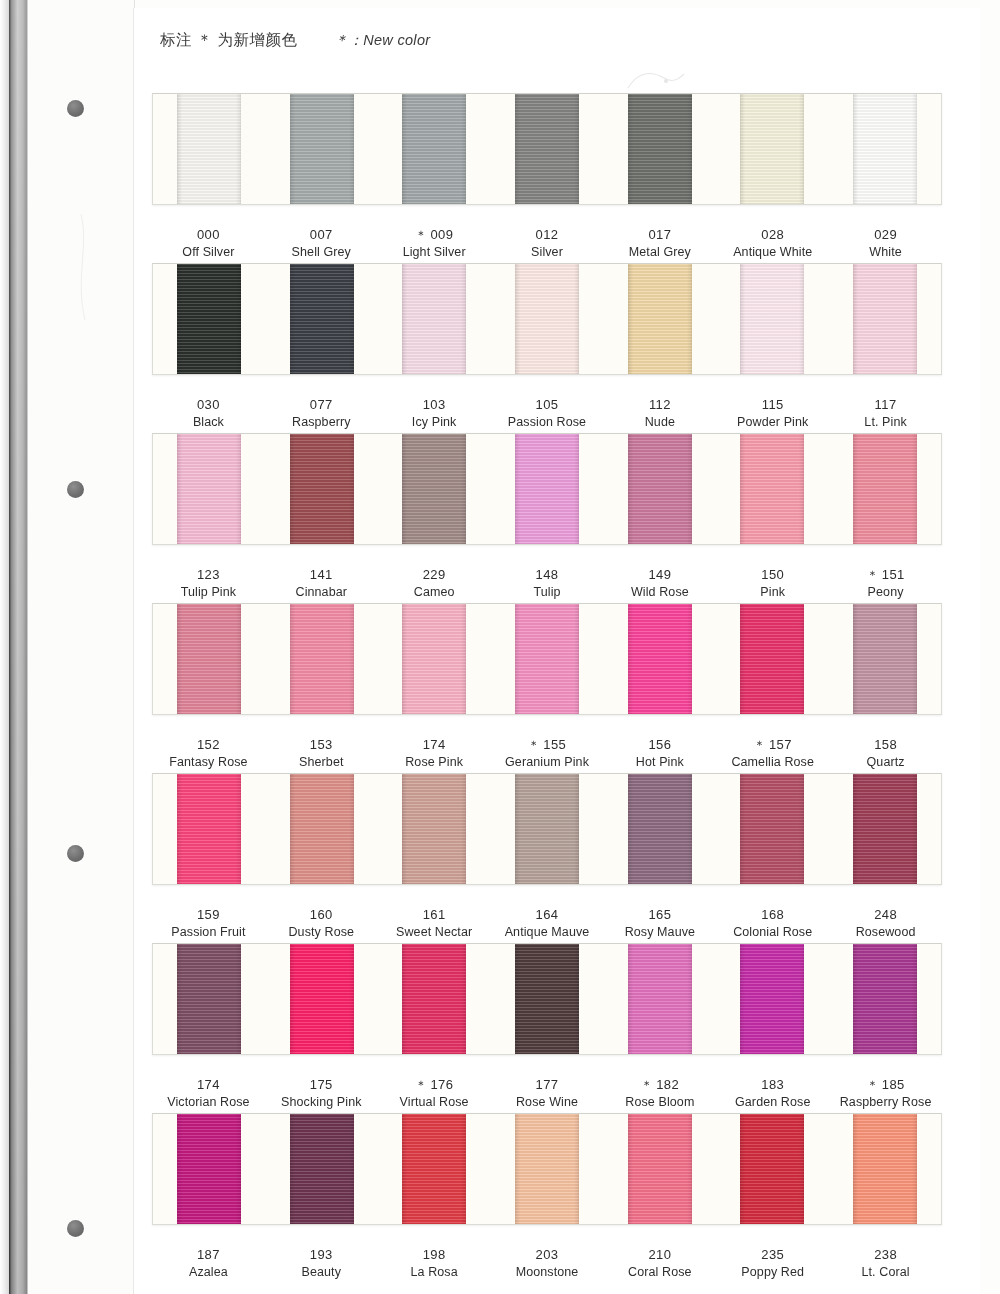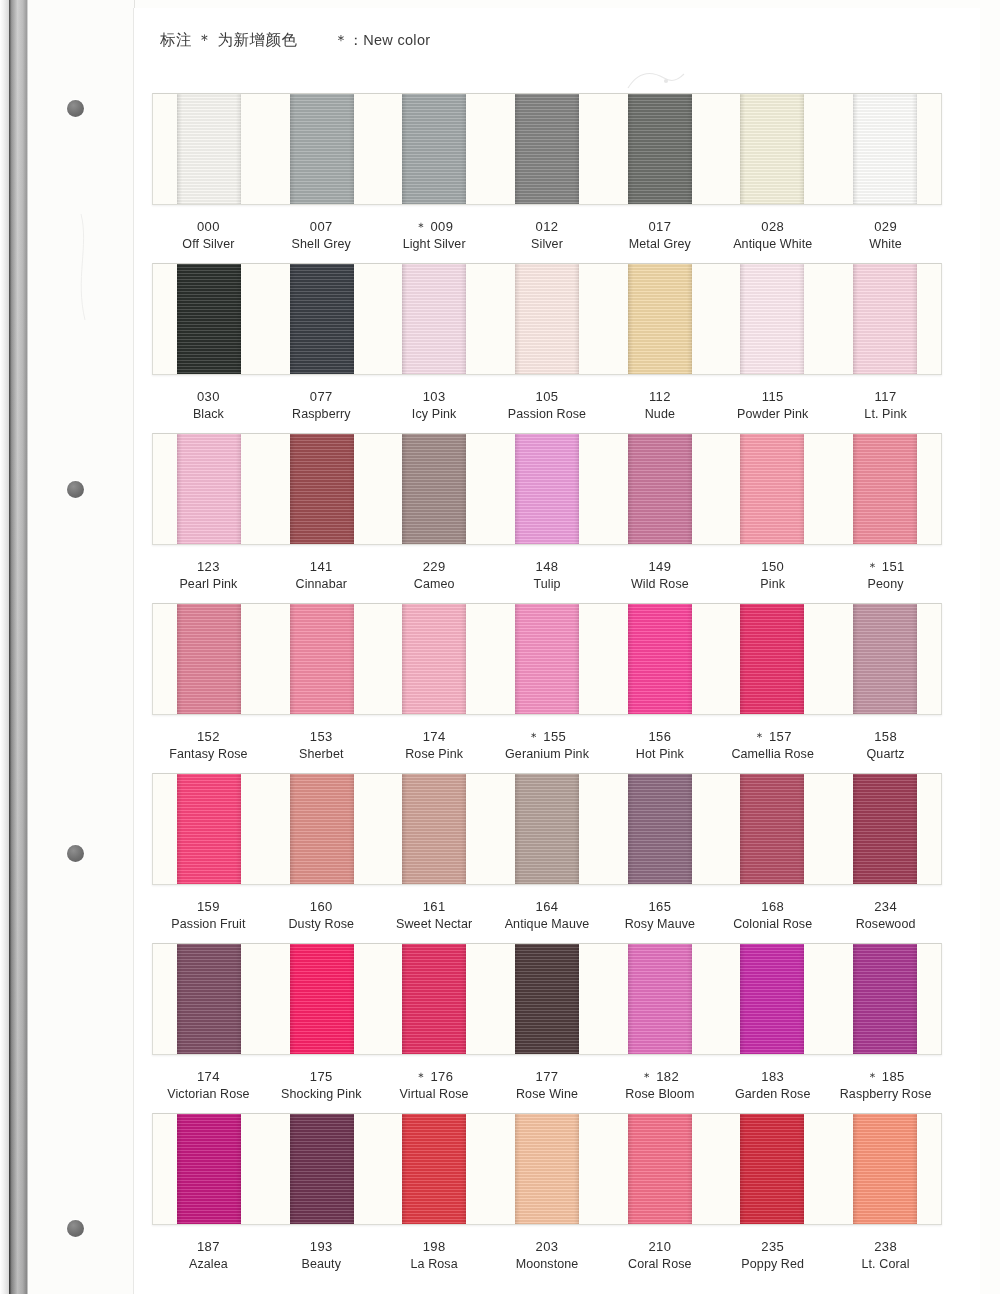--- a/index.html
+++ b/index.html
@@ -91,20 +91,21 @@
   }
   .header-cn {
     font-size: 15.5px;
     letter-spacing: 0.5px;
     white-space: nowrap;
   }
   .header-en {
     font-size: 14.5px;
     letter-spacing: 0.3px;
     white-space: nowrap;
+    font-style: italic;
   }
 
   
   .rows {
     position: absolute;
     left: 152px; top: 93px;
     width: 790px;
   }
   .row {
     position: relative;
@@ -155,21 +156,21 @@
     position: absolute;
     inset: 0;
     background: linear-gradient(to right, rgba(0,0,0,0.10) 0%, rgba(0,0,0,0) 8%, rgba(0,0,0,0) 92%, rgba(0,0,0,0.08) 100%);
     pointer-events: none;
     z-index: 2;
   }
 
   
   .labels {
     display: flex;
-    margin-top: 13px;
+    margin-top: 21px;
   }
   .label-cell {
     flex: 1 1 0;
     text-align: center;
     color: #2e2e2e;
     line-height: 1.42;
   }
   .code {
     font-size: 13px;
     letter-spacing: 0.4px;
@@ -346,21 +347,21 @@
           <div class="band-cell">
             <div class="ribbon" style="background: rgb(248, 156, 172);"></div>
           </div>
           <div class="band-cell">
             <div class="ribbon" style="background: rgb(239, 142, 158);"></div>
           </div>
         </div>
         <div class="labels">
           <div class="label-cell">
             <div class="code"><span>123</span></div>
-            <div class="name">Pearl Pink</div>
+            <div class="name">Tulip Pink</div>
           </div>
           <div class="label-cell">
             <div class="code"><span>141</span></div>
             <div class="name">Cinnabar</div>
           </div>
           <div class="label-cell">
             <div class="code"><span>229</span></div>
             <div class="name">Cameo</div>
           </div>
           <div class="label-cell">
@@ -479,21 +480,21 @@
           </div>
           <div class="label-cell">
             <div class="code"><span>165</span></div>
             <div class="name">Rosy Mauve</div>
           </div>
           <div class="label-cell">
             <div class="code"><span>168</span></div>
             <div class="name">Colonial Rose</div>
           </div>
           <div class="label-cell">
-            <div class="code"><span>234</span></div>
+            <div class="code"><span>248</span></div>
             <div class="name">Rosewood</div>
           </div>
         </div>
       </div>
       <div class="row">
         <div class="band">
           <div class="band-cell">
             <div class="ribbon" style="background: rgb(126, 79, 101);"></div>
           </div>
           <div class="band-cell">

